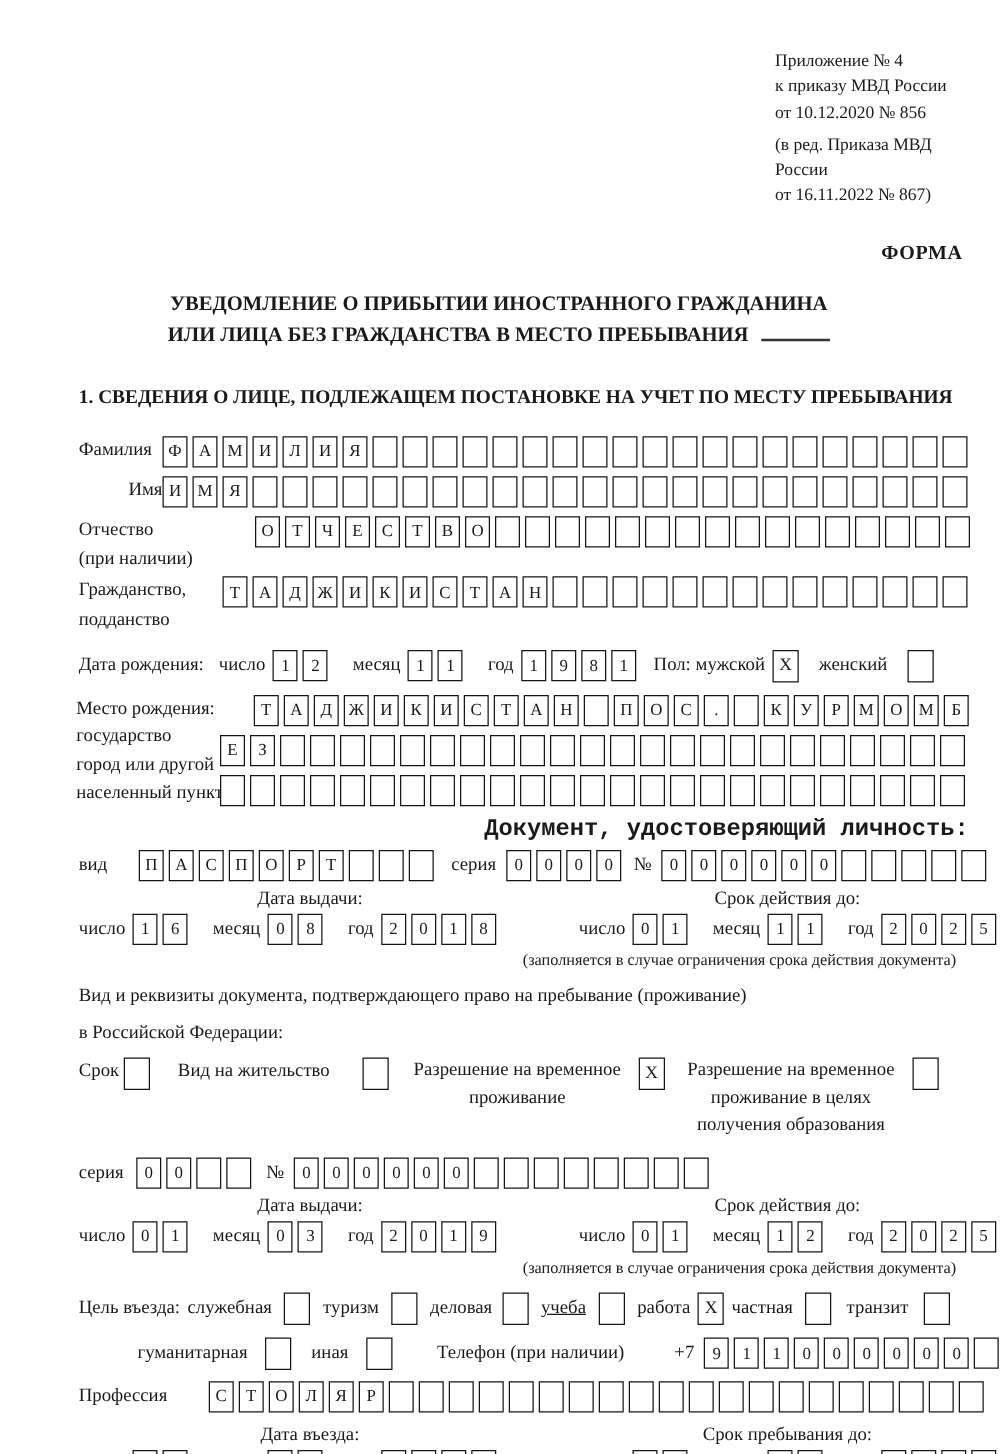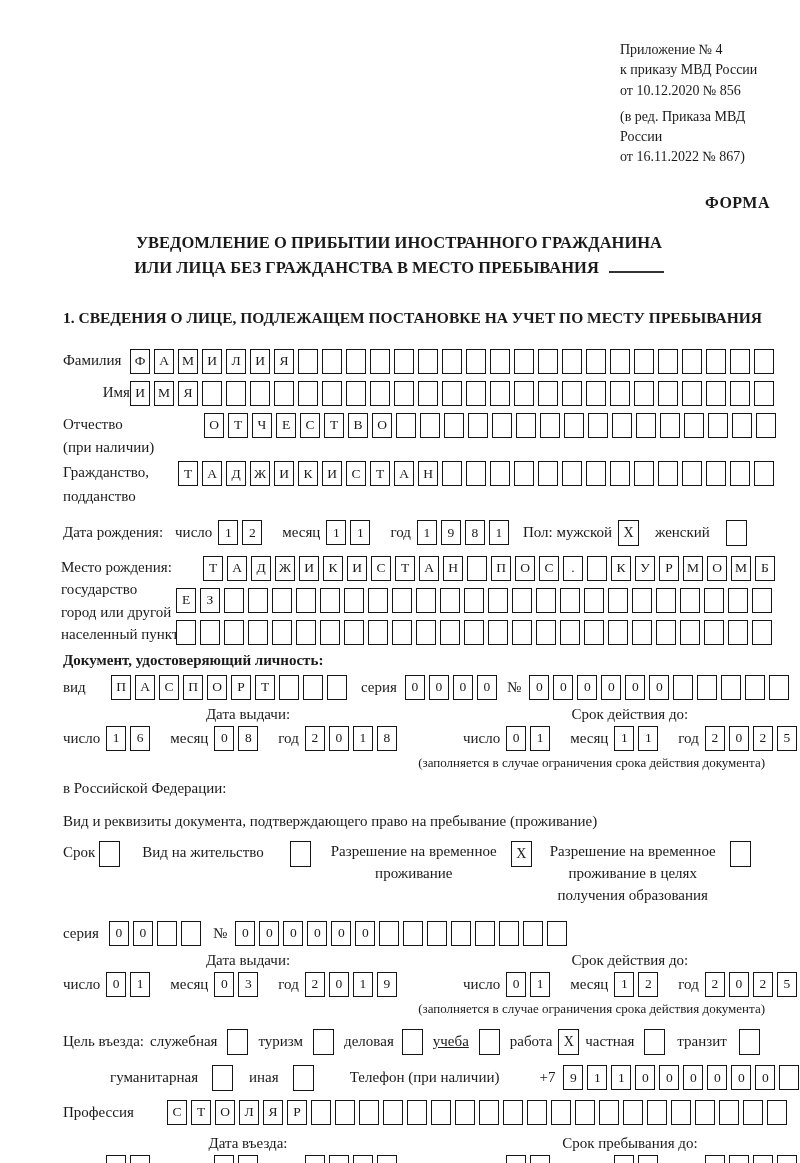--- a/index.html
+++ b/index.html
@@ -19,21 +19,21 @@
   .cells{display:inline-flex;gap:4px;flex:none;}
   .cell{
     width:20px;height:25px;flex:none;border:1.6px solid #161616;box-sizing:border-box;
     display:inline-flex;align-items:center;justify-content:center;
     font-size:13.5px;background:#fff;
   }
   .checkbox{
     width:21px;height:26px;flex:none;border:1.6px solid #161616;box-sizing:border-box;
     display:inline-flex;align-items:center;justify-content:center;font-size:14px;background:#fff;
   }
-  .center-b{font-weight:bold;text-align:left;font-size:15px;}
+  .center-b{font-weight:bold;text-align:right;font-size:19px;font-family:Liberation Mono, monospace;}
   .note{font-size:13px;}
   .dategrp{display:flex;align-items:center;gap:6px;font-size:15px;}
   .dategrp .sp{width:8px;}
   .datehead{font-size:15px;font-weight:normal;text-align:center;}
   .mlbl{font-size:15px;line-height:1.45;text-align:center;}
 </style>
 </head>
 <body>
 
 <div class="page">
@@ -395,22 +395,22 @@
             <span class="cell">2</span>
             <span class="cell">0</span>
             <span class="cell">2</span>
             <span class="cell">5</span>
           </span>
       </div>
     </div>
   </div>
   <div class="note" style="text-align:right;margin:4px 10px 0 0;">(заполняется в случае ограничения срока действия документа)</div>
 
+  <div class="lbl" style="margin-top:10px;">Вид и реквизиты документа, подтверждающего право на пребывание (проживание)</div>
   <div class="lbl" style="margin-top:6px;">в Российской Федерации:</div>
-  <div class="lbl" style="margin-top:10px;">Вид и реквизиты документа, подтверждающего право на пребывание (проживание)</div>
 
   <div class="row" style="margin-top:8px;">
     <span class="lbl">Срок</span>
     <span class="checkbox" style="margin-left:4px;"></span>
     <span class="lbl" style="margin-left:22px;">Вид на жительство</span>
     <span class="checkbox" style="margin-left:26px;"></span>
     <span class="mlbl" style="margin-left:20px;">
       <div>Разрешение на временное</div>
       <div>проживание</div>
     </span>

